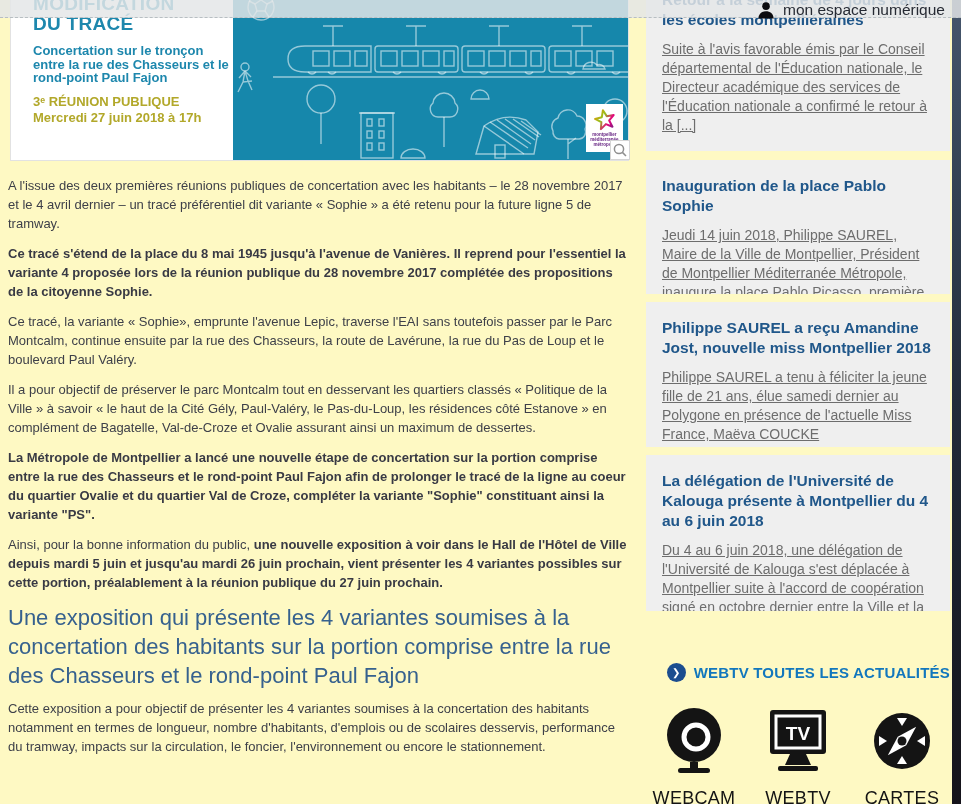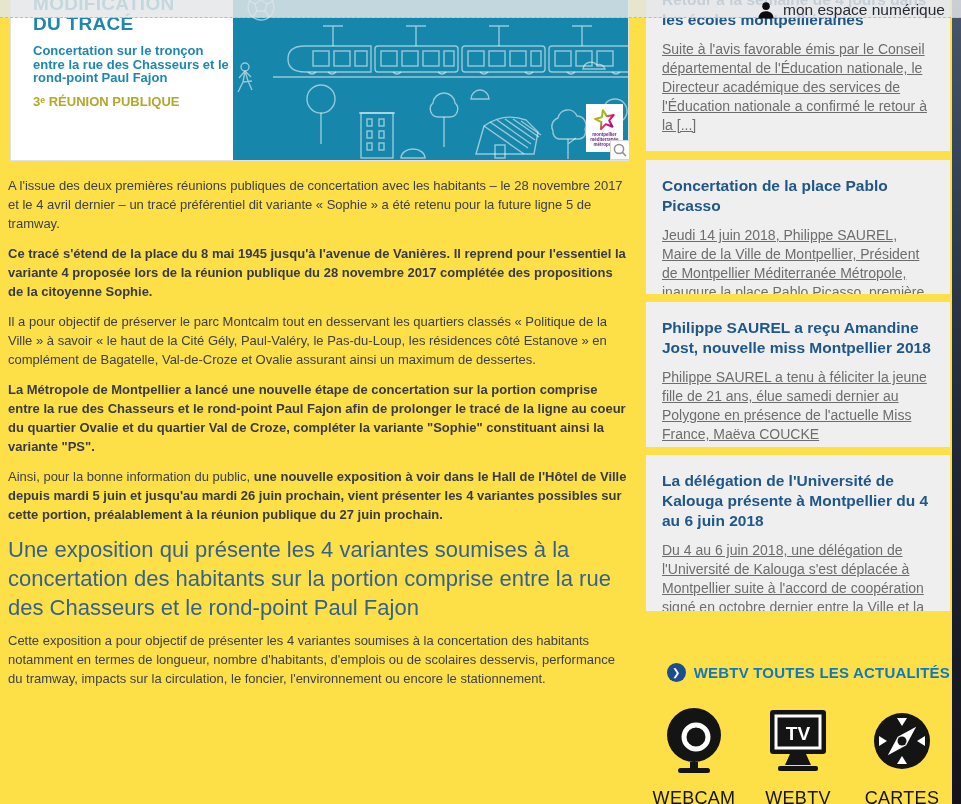--- a/index.html
+++ b/index.html
@@ -1,16 +1,16 @@
 <!DOCTYPE html>
 <html><head>
 <meta charset="utf-8">
 <style>
   html,body{margin:0;padding:0;background:#fff;}
-  .page{position:relative;width:961px;height:804px;background:#fde047;overflow:hidden;
+  .page{position:relative;width:961px;height:804px;background:#fef9c3;overflow:hidden;
         font-family:"Liberation Sans","DejaVu Sans",sans-serif;}
 
   
   .edge-strip{position:absolute;left:952px;top:0;width:9px;height:804px;z-index:5;
     background:linear-gradient(180deg,#46566c 0%,#324052 25%,#232c3a 50%,#1a1f2a 75%,#15131a 100%);}
 
   
   .top-overlay{position:absolute;left:0;top:0;width:961px;height:17px;z-index:40;
     background:rgba(227,230,231,0.84);border-bottom:1px dashed #b7bec2;}
   .espace{position:absolute;left:756px;top:0;height:20px;display:flex;align-items:center;gap:7px;z-index:50;}
@@ -66,20 +66,21 @@
   <div class="edge-strip"></div>
 
   <div class="banner">
     <div class="banner-title">
       <div>MODIFICATION</div>
       <div>DU TRACÉ</div>
     </div>
     <div class="banner-sub">Concertation sur le tronçon entre la rue des Chasseurs et le rond-point Paul Fajon</div>
     <div class="banner-meeting">
       <div>3ᵉ RÉUNION PUBLIQUE</div>
+      <div>Mercredi 27 juin 2018 à 17h</div>
     </div>
 
     <div class="banner-art">
       <svg width="395" height="189" viewBox="0 0 395 189">
         <g stroke="rgba(255,255,255,0.55)" stroke-width="1.4" fill="none">
 
           <path d="M100,75 V55 M90,55 h20"></path>
           <path d="M183,75 V55 M173,55 h20"></path>
           <path d="M266,75 V55 M256,55 h20"></path>
           <path d="M349,75 V55 M339,55 h20"></path>
@@ -170,34 +171,35 @@
       <svg width="16" height="16" viewBox="0 0 16 16">
         <circle cx="7" cy="7" r="4.6" fill="none" stroke="#8f8f8f" stroke-width="1.5"></circle>
         <path d="M10.4,10.4 L14,14" stroke="#8f8f8f" stroke-width="1.5"></path>
       </svg>
     </div>
   </div>
 
   <div class="article">
     <p>A l'issue des deux premières réunions publiques de concertation avec les habitants – le 28 novembre 2017 et le 4 avril dernier – un tracé préférentiel dit variante « Sophie » a été retenu pour la future ligne 5 de tramway.</p>
     <p><strong>Ce tracé s'étend de la place du 8 mai 1945 jusqu'à l'avenue de Vanières. Il reprend pour l'essentiel la variante 4 proposée lors de la réunion publique du 28 novembre 2017 complétée des propositions de la citoyenne Sophie.</strong></p>
+    <p>Ce tracé, la variante « Sophie», emprunte l'avenue Lepic, traverse l'EAI sans toutefois passer par le Parc Montcalm, continue ensuite par la rue des Chasseurs, la route de Lavérune, la rue du Pas de Loup et le boulevard Paul Valéry.</p>
     <p>Il a pour objectif de préserver le parc Montcalm tout en desservant les quartiers classés « Politique de la Ville » à savoir « le haut de la Cité Gély, Paul-Valéry, le Pas-du-Loup, les résidences côté Estanove » en complément de Bagatelle, Val-de-Croze et Ovalie assurant ainsi un maximum de dessertes.</p>
     <p><strong>La Métropole de Montpellier a lancé une nouvelle étape de concertation sur la portion comprise entre la rue des Chasseurs et le rond-point Paul Fajon afin de prolonger le tracé de la ligne au coeur du quartier Ovalie et du quartier Val de Croze, compléter la variante "Sophie" constituant ainsi la variante "PS".</strong></p>
     <p><span>Ainsi, pour la bonne information du public, </span><strong>une nouvelle exposition à voir dans le Hall de l'Hôtel de Ville depuis mardi 5 juin et jusqu'au mardi 26 juin prochain, vient présenter les 4 variantes possibles sur cette portion, préalablement à la réunion publique du 27 juin prochain.</strong></p>
     <h2>Une exposition qui présente les 4 variantes soumises à la concertation des habitants sur la portion comprise entre la rue des Chasseurs et le rond-point Paul Fajon</h2>
     <p>Cette exposition a pour objectif de présenter les 4 variantes soumises à la concertation des habitants notamment en termes de longueur, nombre d'habitants, d'emplois ou de scolaires desservis, performance du tramway, impacts sur la circulation, le foncier, l'environnement ou encore le stationnement.</p>
 
   </div>
 
   <div class="card card1">
     <div class="card-title">Retour à la semaine de 4 jours dans les écoles montpelliéraines</div>
     <div class="card-excerpt">Suite à l'avis favorable émis par le Conseil départemental de l'Éducation nationale, le Directeur académique des services de l'Éducation nationale a confirmé le retour à la [...]</div>
   </div>
   <div class="card card2">
-    <div class="card-title">Concertation de la place Pablo Picasso</div>
+    <div class="card-title">Inauguration de la place Pablo Sophie</div>
     <div class="card-excerpt">Jeudi 14 juin 2018, Philippe SAUREL, Maire de la Ville de Montpellier, Président de Montpellier Méditerranée Métropole, inaugure la place Pablo Picasso, première place située à [...]</div>
   </div>
   <div class="card card3">
     <div class="card-title">Philippe SAUREL a reçu Amandine Jost, nouvelle miss Montpellier 2018</div>
     <div class="card-excerpt">Philippe SAUREL a tenu à féliciter la jeune fille de 21 ans, élue samedi dernier au Polygone en présence de l'actuelle Miss France, Maëva COUCKE</div>
   </div>
   <div class="card card4">
     <div class="card-title">La délégation de l'Université de Kalouga présente à Montpellier du 4 au 6 juin 2018</div>
     <div class="card-excerpt">Du 4 au 6 juin 2018, une délégation de l'Université de Kalouga s'est déplacée à Montpellier suite à l'accord de coopération signé en octobre dernier entre la Ville et la Métropole [...]</div>
   </div>

